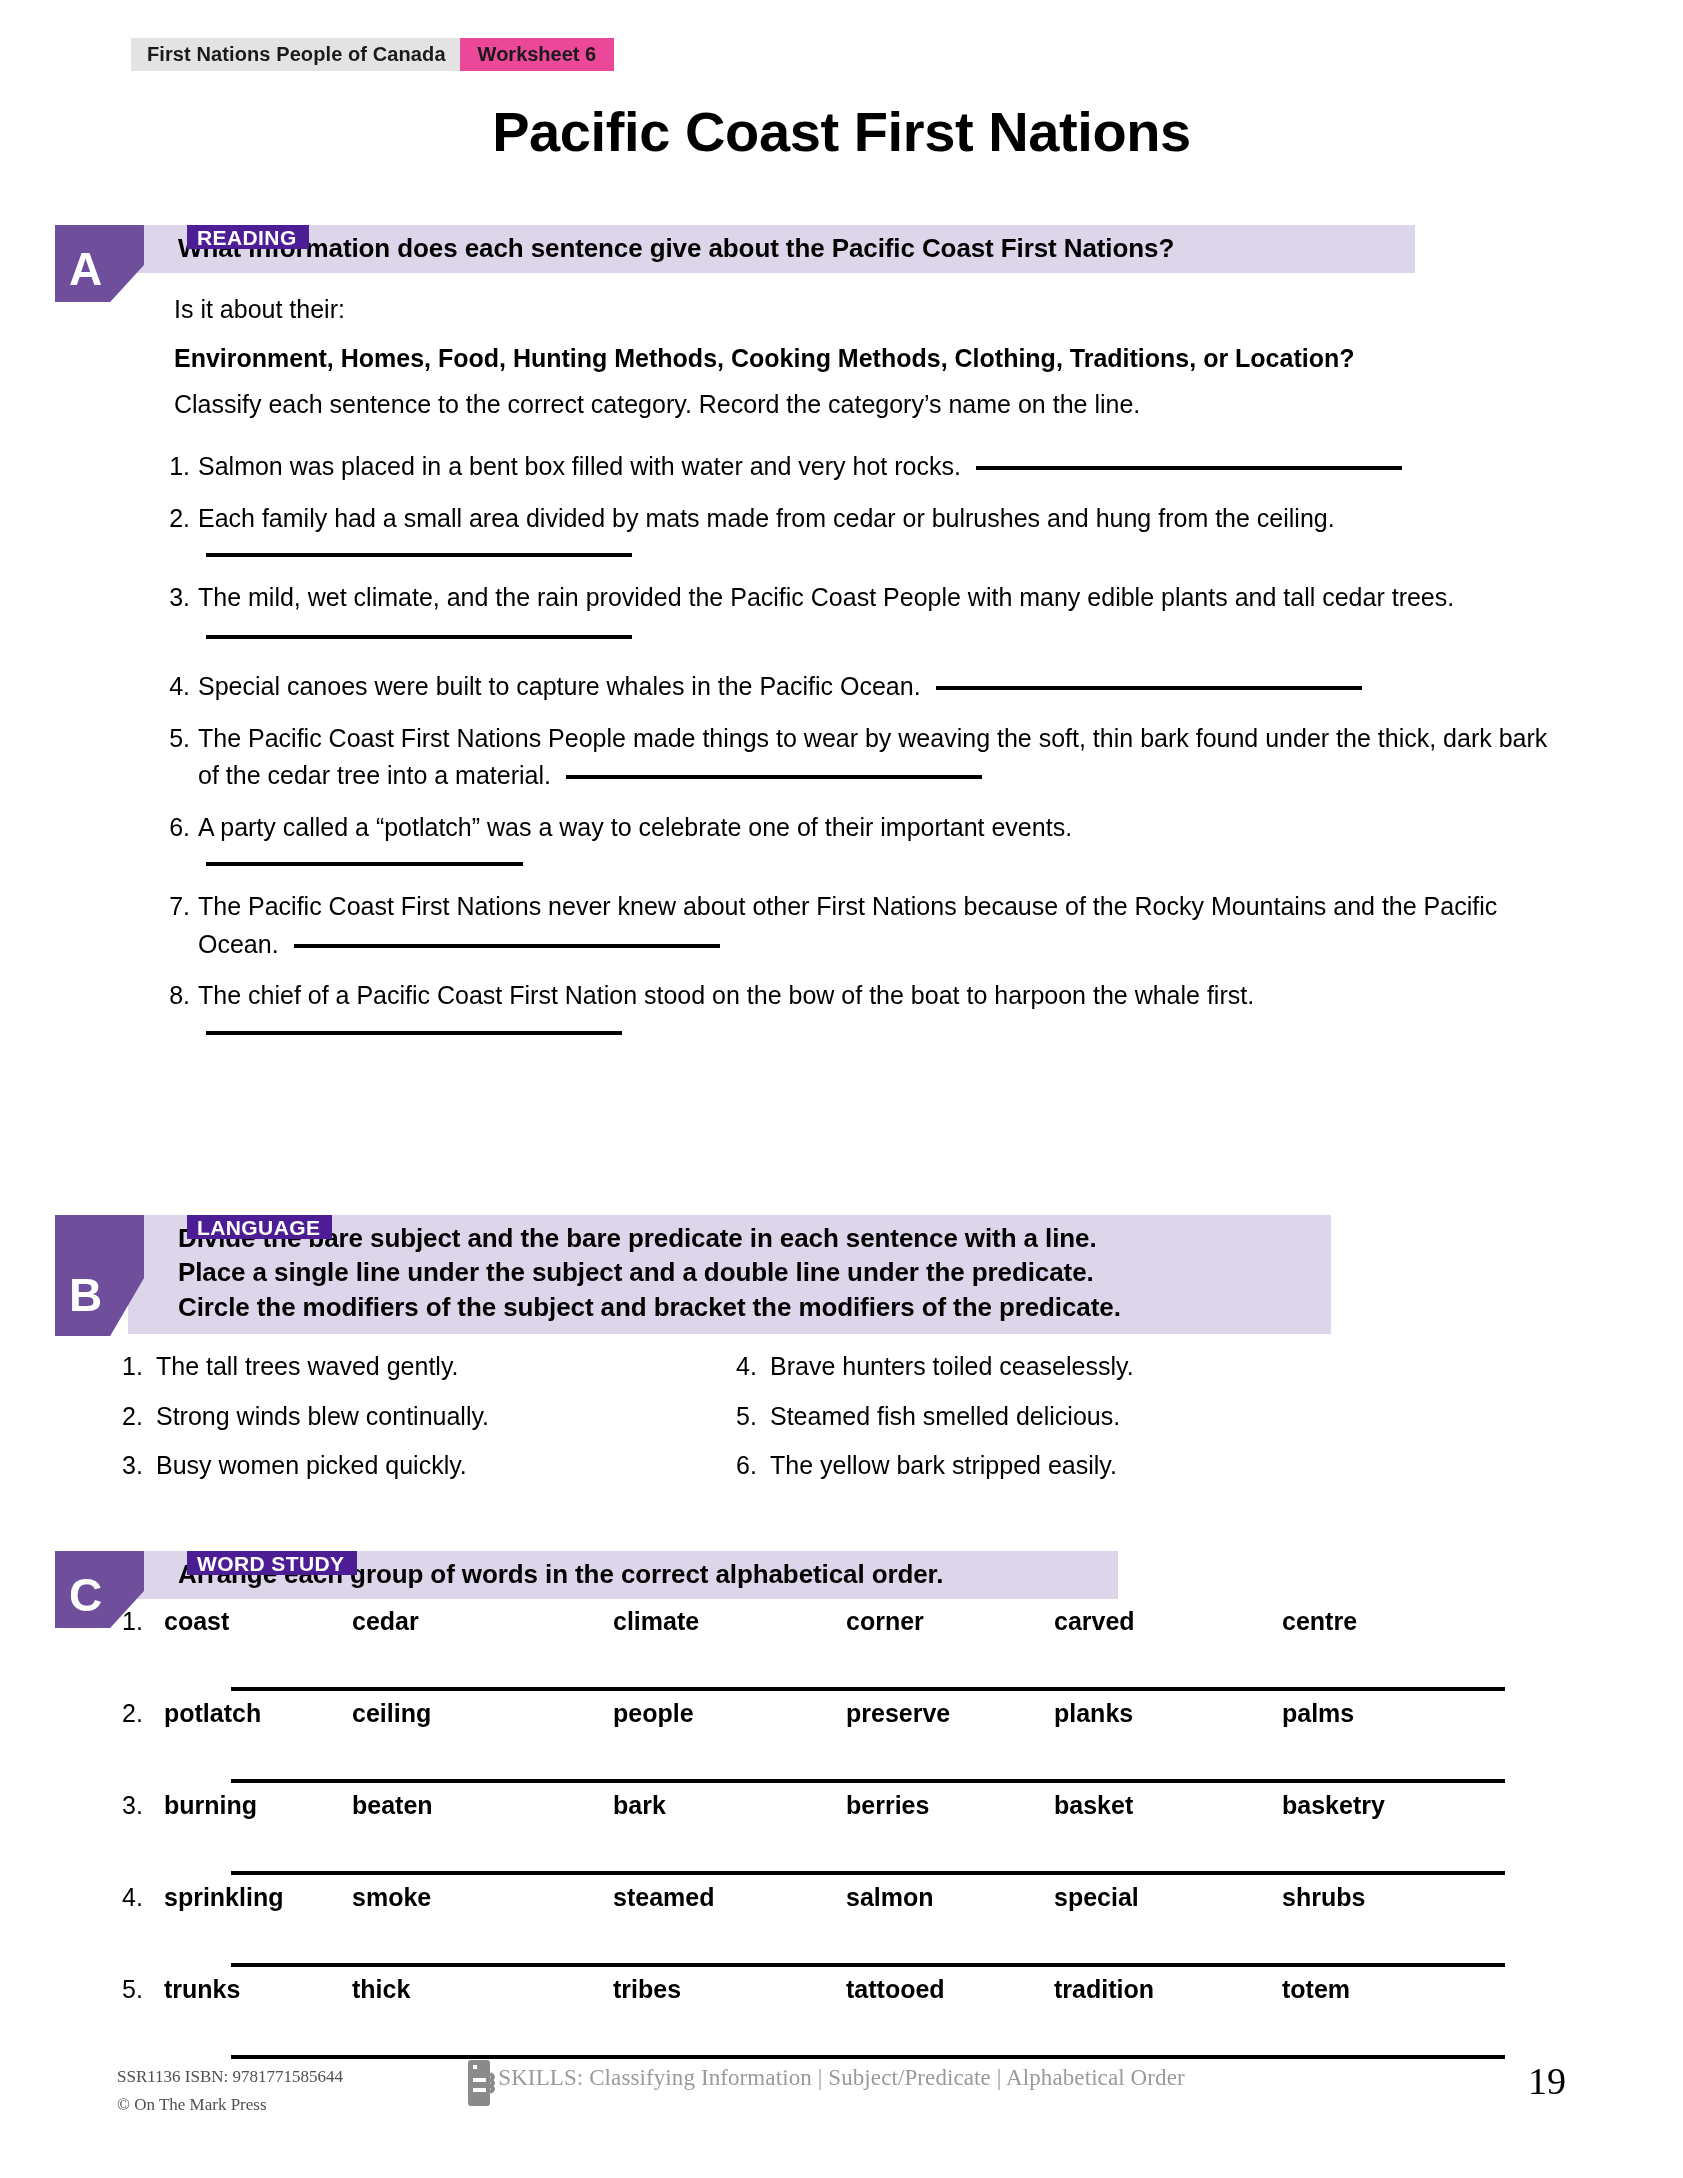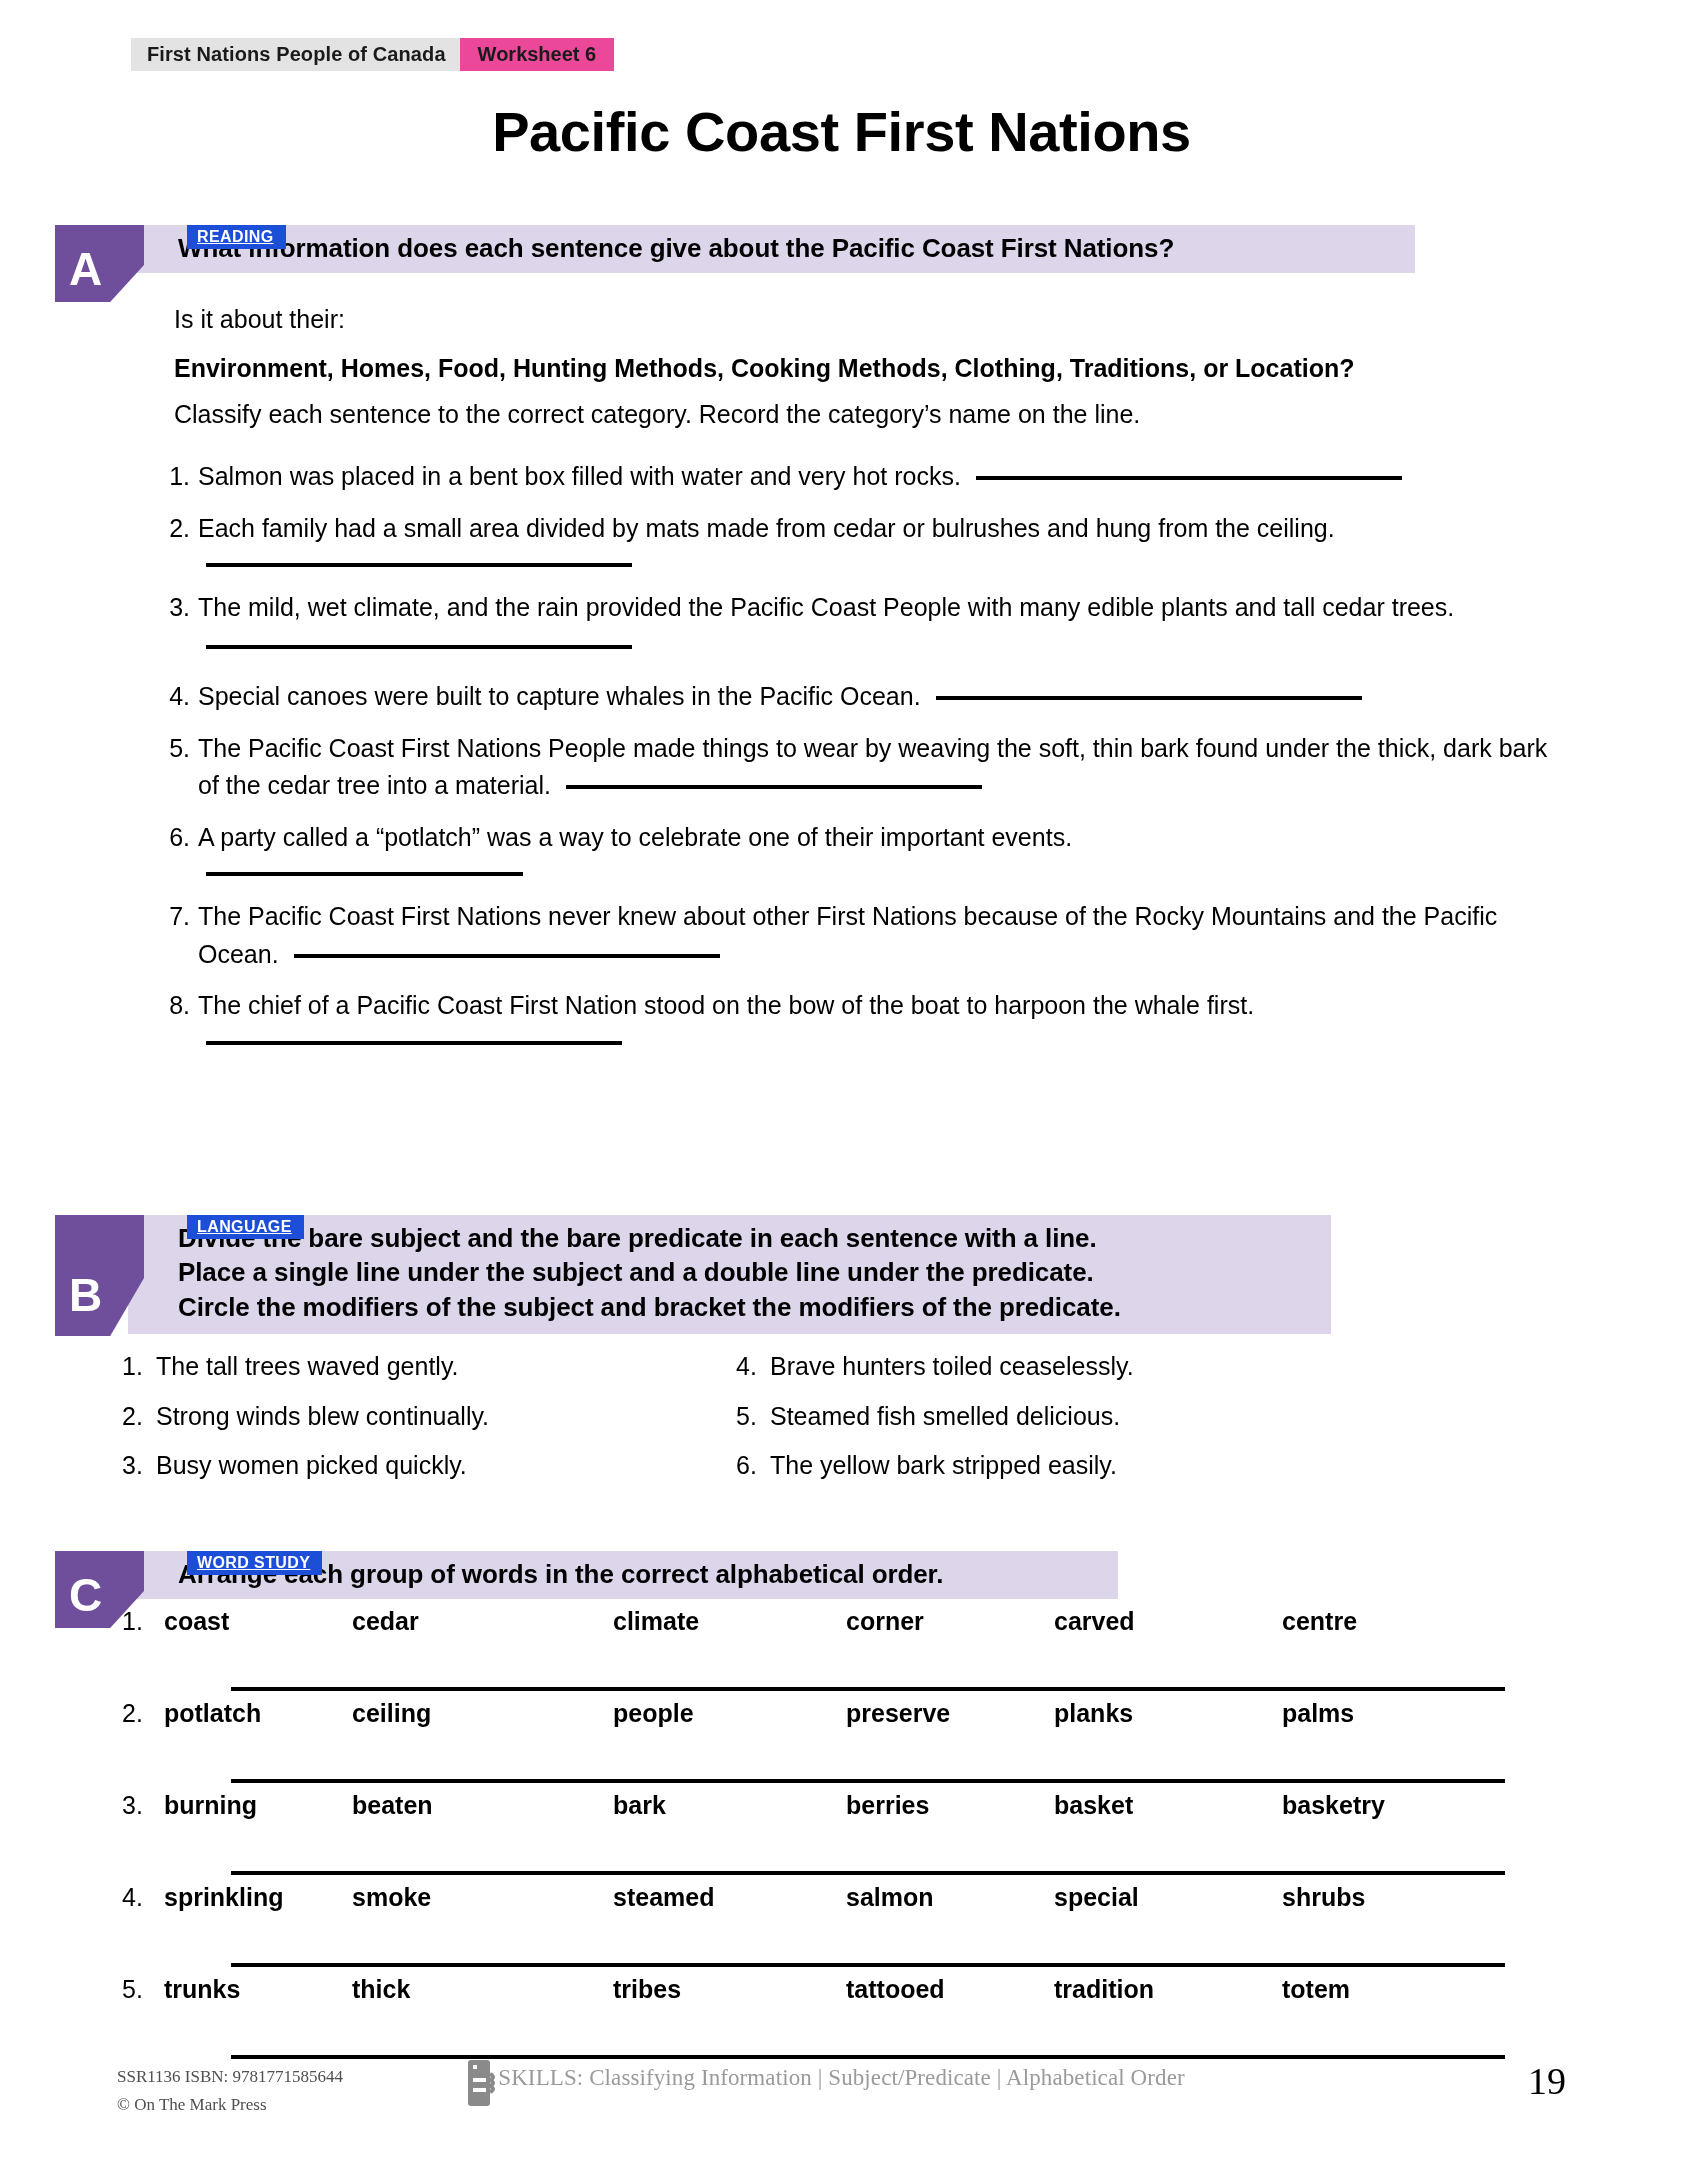--- a/index.html
+++ b/index.html
@@ -72,32 +72,31 @@
     left: 55px;
   }
   .sec-head {
     position: relative;
     height: auto;
   }
   .sec-kicker {
     position: absolute;
     left: 132px;
     top: 0;
-    background: #1d4ed8;
+    background: #4c1d95;
     color: #ffffff;
-    font-size: 16px;
+    font-size: 21px;
     font-weight: bold;
     letter-spacing: 0.4px;
     padding: 4px 12px 4px 10px;
     line-height: 1;
     height: 16px;
     display: flex;
     align-items: center;
     z-index: 3;
-    text-decoration: underline;
   }
   .sec-letterbox {
     position: absolute;
     left: 0;
     top: 0;
     width: 89px;
     background: #6f4f9b;
     color: #ffffff;
     font-size: 46px;
     font-weight: bold;
@@ -269,21 +268,21 @@
 
   <div class="section" id="sectionA" style="top:194px; width:1515px;">
     <div class="sec-head">
       <div class="sec-kicker">READING</div>
       <div class="sec-letterbox" style="height:77px; padding-bottom:6px;">A</div>
       <div class="sec-bar" style="margin-top:31px; width:1287px; min-height:47px;">
         <p>What information does each sentence give about the Pacific Coast First Nations?</p>
       </div>
     </div>
 
-    <div style="margin-top:28px; padding-left:119px;">
+    <div style="margin-top:18px; padding-left:119px;">
       <p class="lead">Is it about their:</p>
       <p class="lead bold" style="margin-top:12px; max-width:1247px;">Environment, Homes, Food, Hunting Methods, Cooking Methods, Clothing, Traditions, or Location?</p>
       <p class="lead" style="margin-top:10px;">Classify each sentence to the correct category. Record the category’s name on the line.</p>
     </div>
 
     <ol class="qlist" style="margin-top:26px; padding-left:99px; width:1406px;">
       <li>
         <span class="num">1.</span>
         <span>Salmon was placed in a bent box filled with water and very hot rocks.</span>
         <span class="answer-rule" style="width:426px;"></span>

